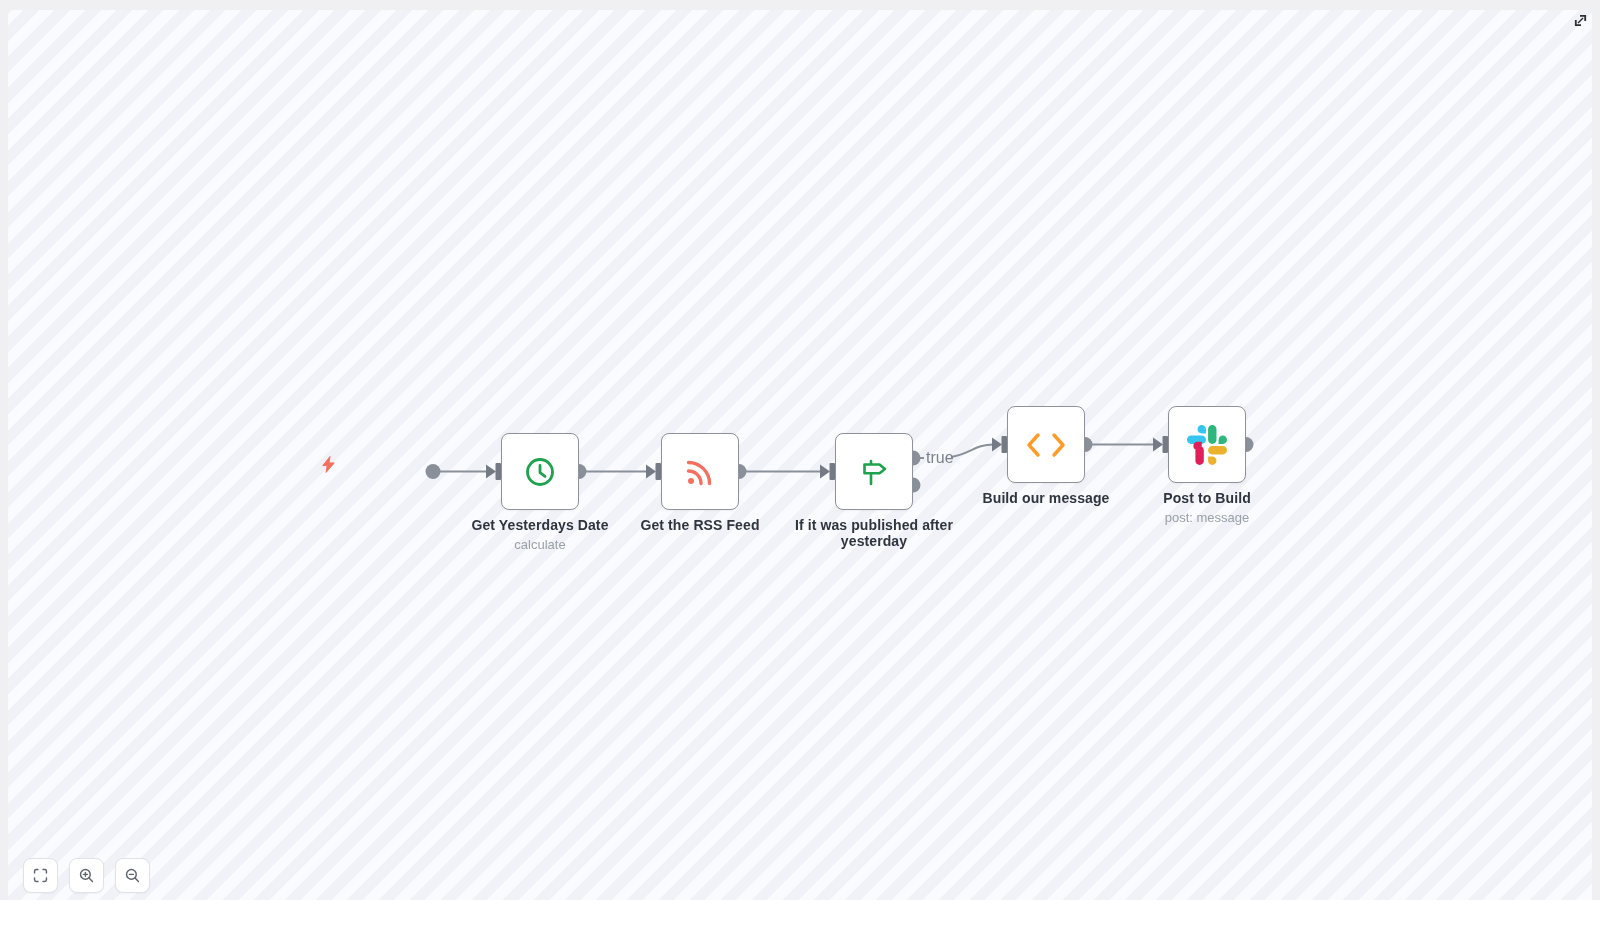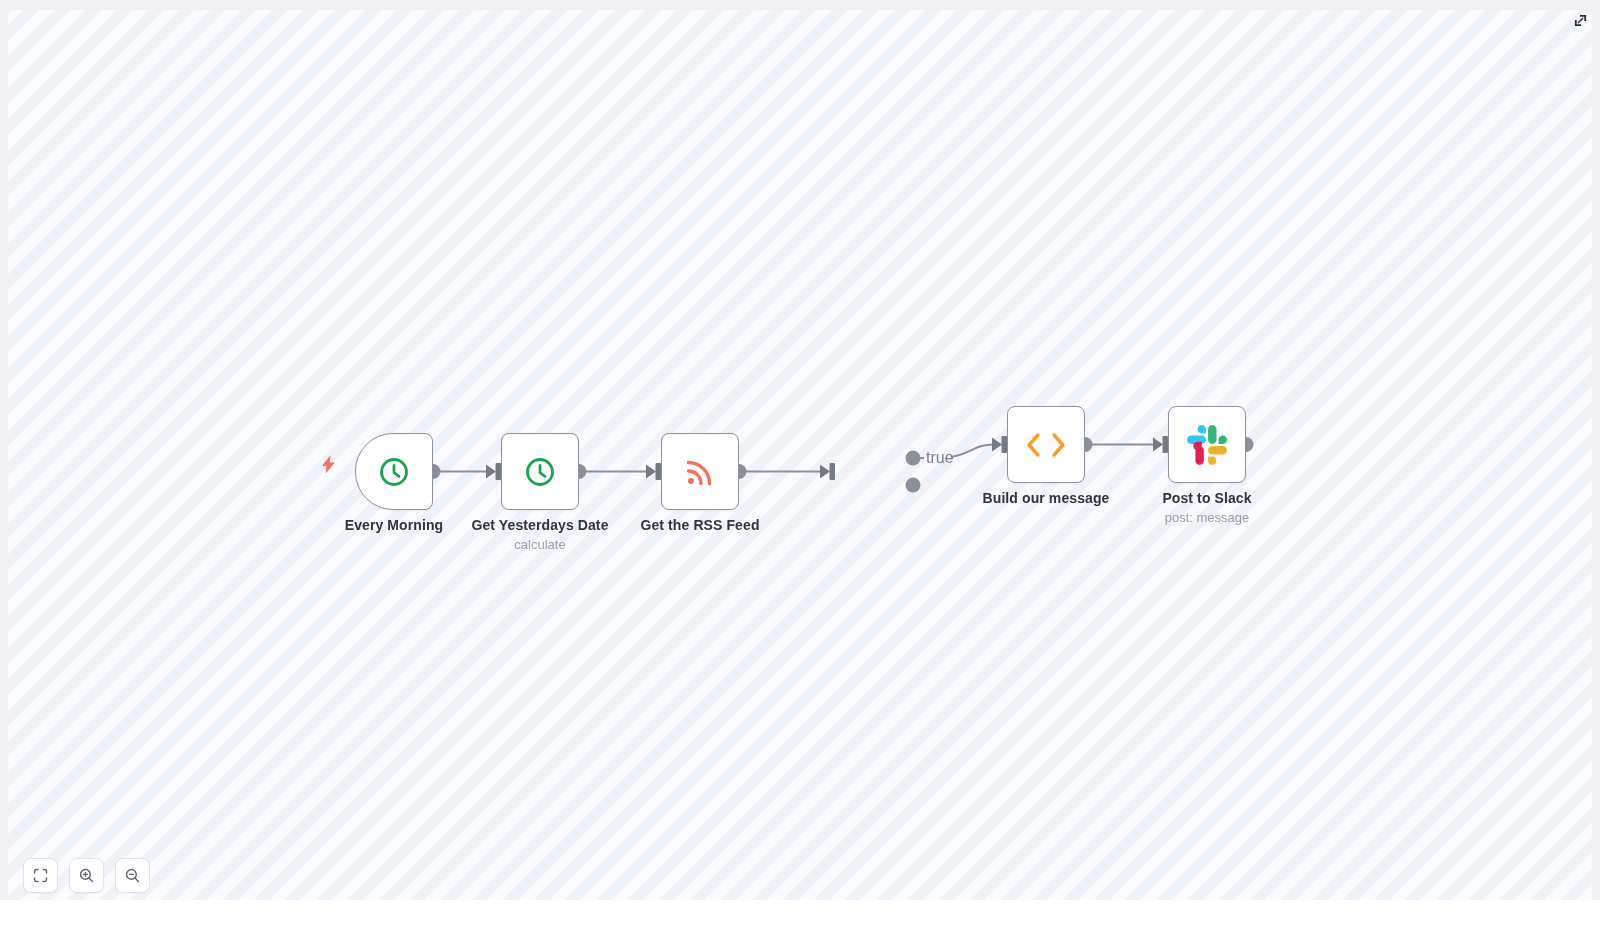--- a/index.html
+++ b/index.html
@@ -85,31 +85,20 @@
     <use href="#inport" x="999" y="434.5"></use>
     <use href="#inport" x="1160" y="434.5"></use>
   </svg>
 
   <div class="conn-label">true</div>
 
   <svg class="bolt" width="13" height="17" viewBox="0 0 13 17">
     <path d="M8,0.5 L0.8,9.6 H5.2 L4.1,16.4 L12.2,6.9 H7 Z" fill="#f4705f" stroke="#f4705f" stroke-width="1" stroke-linejoin="round"></path>
   </svg>
 
-  <div class="node" style="left:347px; top:423px;">
-    <div class="node-box trigger">
-      <svg width="32" height="32" viewBox="0 0 32 32">
-        <circle cx="16" cy="16" r="12.5" fill="none" stroke="#1da24e" stroke-width="2.8"></circle>
-        <path d="M16 9.5 V16.6 L21 20.4" fill="none" stroke="#1da24e" stroke-width="2.8" stroke-linecap="round" stroke-linejoin="round"></path>
-      </svg>
-    </div>
-    <div class="node-caption">
-      <div class="node-label">Every Morning</div>
-    </div>
-  </div>
 
   <div class="node" style="left:493px; top:423px;">
     <div class="node-box">
       <svg width="32" height="32" viewBox="0 0 32 32">
         <circle cx="16" cy="16" r="12.5" fill="none" stroke="#1da24e" stroke-width="2.8"></circle>
         <path d="M16 9.5 V16.6 L21 20.4" fill="none" stroke="#1da24e" stroke-width="2.8" stroke-linecap="round" stroke-linejoin="round"></path>
       </svg>
     </div>
     <div class="node-caption">
       <div class="node-label">Get Yesterdays Date</div>
@@ -123,20 +112,32 @@
         <circle cx="7" cy="25" r="3" fill="#f4705f"></circle>
         <path d="M4.5 15 a12.5 12.5 0 0 1 12.5 12.5" fill="none" stroke="#f4705f" stroke-width="3.4" stroke-linecap="round"></path>
         <path d="M4.5 6.5 a21 21 0 0 1 21 21" fill="none" stroke="#f4705f" stroke-width="3.4" stroke-linecap="round"></path>
       </svg>
     </div>
     <div class="node-caption">
       <div class="node-label">Get the RSS Feed</div>
     </div>
   </div>
 
+  <div class="node" style="left:827px; top:423px;">
+    <div class="node-box">
+      <svg width="34" height="34" viewBox="0 0 34 34">
+        <path d="M14 6 V29" fill="none" stroke="#1da24e" stroke-width="2.6" stroke-linecap="round"></path>
+        <path d="M7.5 9.5 H22.5 L28 13.9 L22.5 18.3 H7.5 Z" fill="#ffffff" stroke="#1da24e" stroke-width="2.6" stroke-linejoin="round"></path>
+      </svg>
+    </div>
+    <div class="node-caption">
+      <div class="node-label">If it was published after
+yesterday</div>
+    </div>
+  </div>
 
   <div class="node" style="left:999px; top:396px;">
     <div class="node-box">
       <svg width="40" height="26" viewBox="0 0 40 26">
         <path d="M12 3 L3 13 L12 23" fill="none" stroke="#ff9b27" stroke-width="3.4" stroke-linecap="round" stroke-linejoin="round"></path>
         <path d="M28 3 L37 13 L28 23" fill="none" stroke="#ff9b27" stroke-width="3.4" stroke-linecap="round" stroke-linejoin="round"></path>
       </svg>
     </div>
     <div class="node-caption">
       <div class="node-label">Build our message</div>
@@ -146,21 +147,21 @@
   <div class="node" style="left:1160px; top:396px;">
     <div class="node-box">
       <svg width="40" height="40" viewBox="0 0 122.8 122.8">
         <path d="M45.2,25.8c-7.1,0-12.9-5.8-12.9-12.9S38.1,0,45.2,0s12.9,5.8,12.9,12.9v12.9H45.2z M45.2,32.3c7.1,0,12.9,5.8,12.9,12.9s-5.8,12.9-12.9,12.9H12.9C5.8,58.1,0,52.3,0,45.2s5.8-12.9,12.9-12.9H45.2z" fill="#36C5F0"></path>
         <path d="M97,45.2c0-7.1,5.8-12.9,12.9-12.9s12.9,5.8,12.9,12.9s-5.8,12.9-12.9,12.9H97V45.2z M90.5,45.2c0,7.1-5.8,12.9-12.9,12.9s-12.9-5.8-12.9-12.9V12.9C64.7,5.8,70.5,0,77.6,0s12.9,5.8,12.9,12.9V45.2z" fill="#2EB67D"></path>
         <path d="M77.6,97c7.1,0,12.9,5.8,12.9,12.9s-5.8,12.9-12.9,12.9s-12.9-5.8-12.9-12.9V97H77.6z M77.6,90.5c-7.1,0-12.9-5.8-12.9-12.9s5.8-12.9,12.9-12.9h32.3c7.1,0,12.9,5.8,12.9,12.9s-5.8,12.9-12.9,12.9H77.6z" fill="#ECB22E"></path>
         <path d="M25.8,77.6c0-7.1,5.8-12.9,12.9-12.9s12.9,5.8,12.9,12.9v32.3c0,7.1-5.8,12.9-12.9,12.9s-12.9-5.8-12.9-12.9V77.6z M32.3,77.6c-7.1,0-12.9-5.8-12.9-12.9s5.8-12.9,12.9-12.9h12.9v12.9C45.2,71.8,39.4,77.6,32.3,77.6z" fill="#E01E5A"></path>
       </svg>
     </div>
     <div class="node-caption">
-      <div class="node-label">Post to Slack</div>
+      <div class="node-label">Post to Build</div>
       <div class="node-sub">post: message</div>
     </div>
   </div>
 
   <div class="controls">
     <button class="ctl">
       <svg width="17" height="17" viewBox="0 0 20 20">
         <g fill="none" stroke="#5f646d" stroke-width="1.7" stroke-linecap="round">
           <path d="M3,7 V5 Q3,3 5,3 H7"></path>
           <path d="M13,3 h2 Q17,3 17,5 V7"></path>

